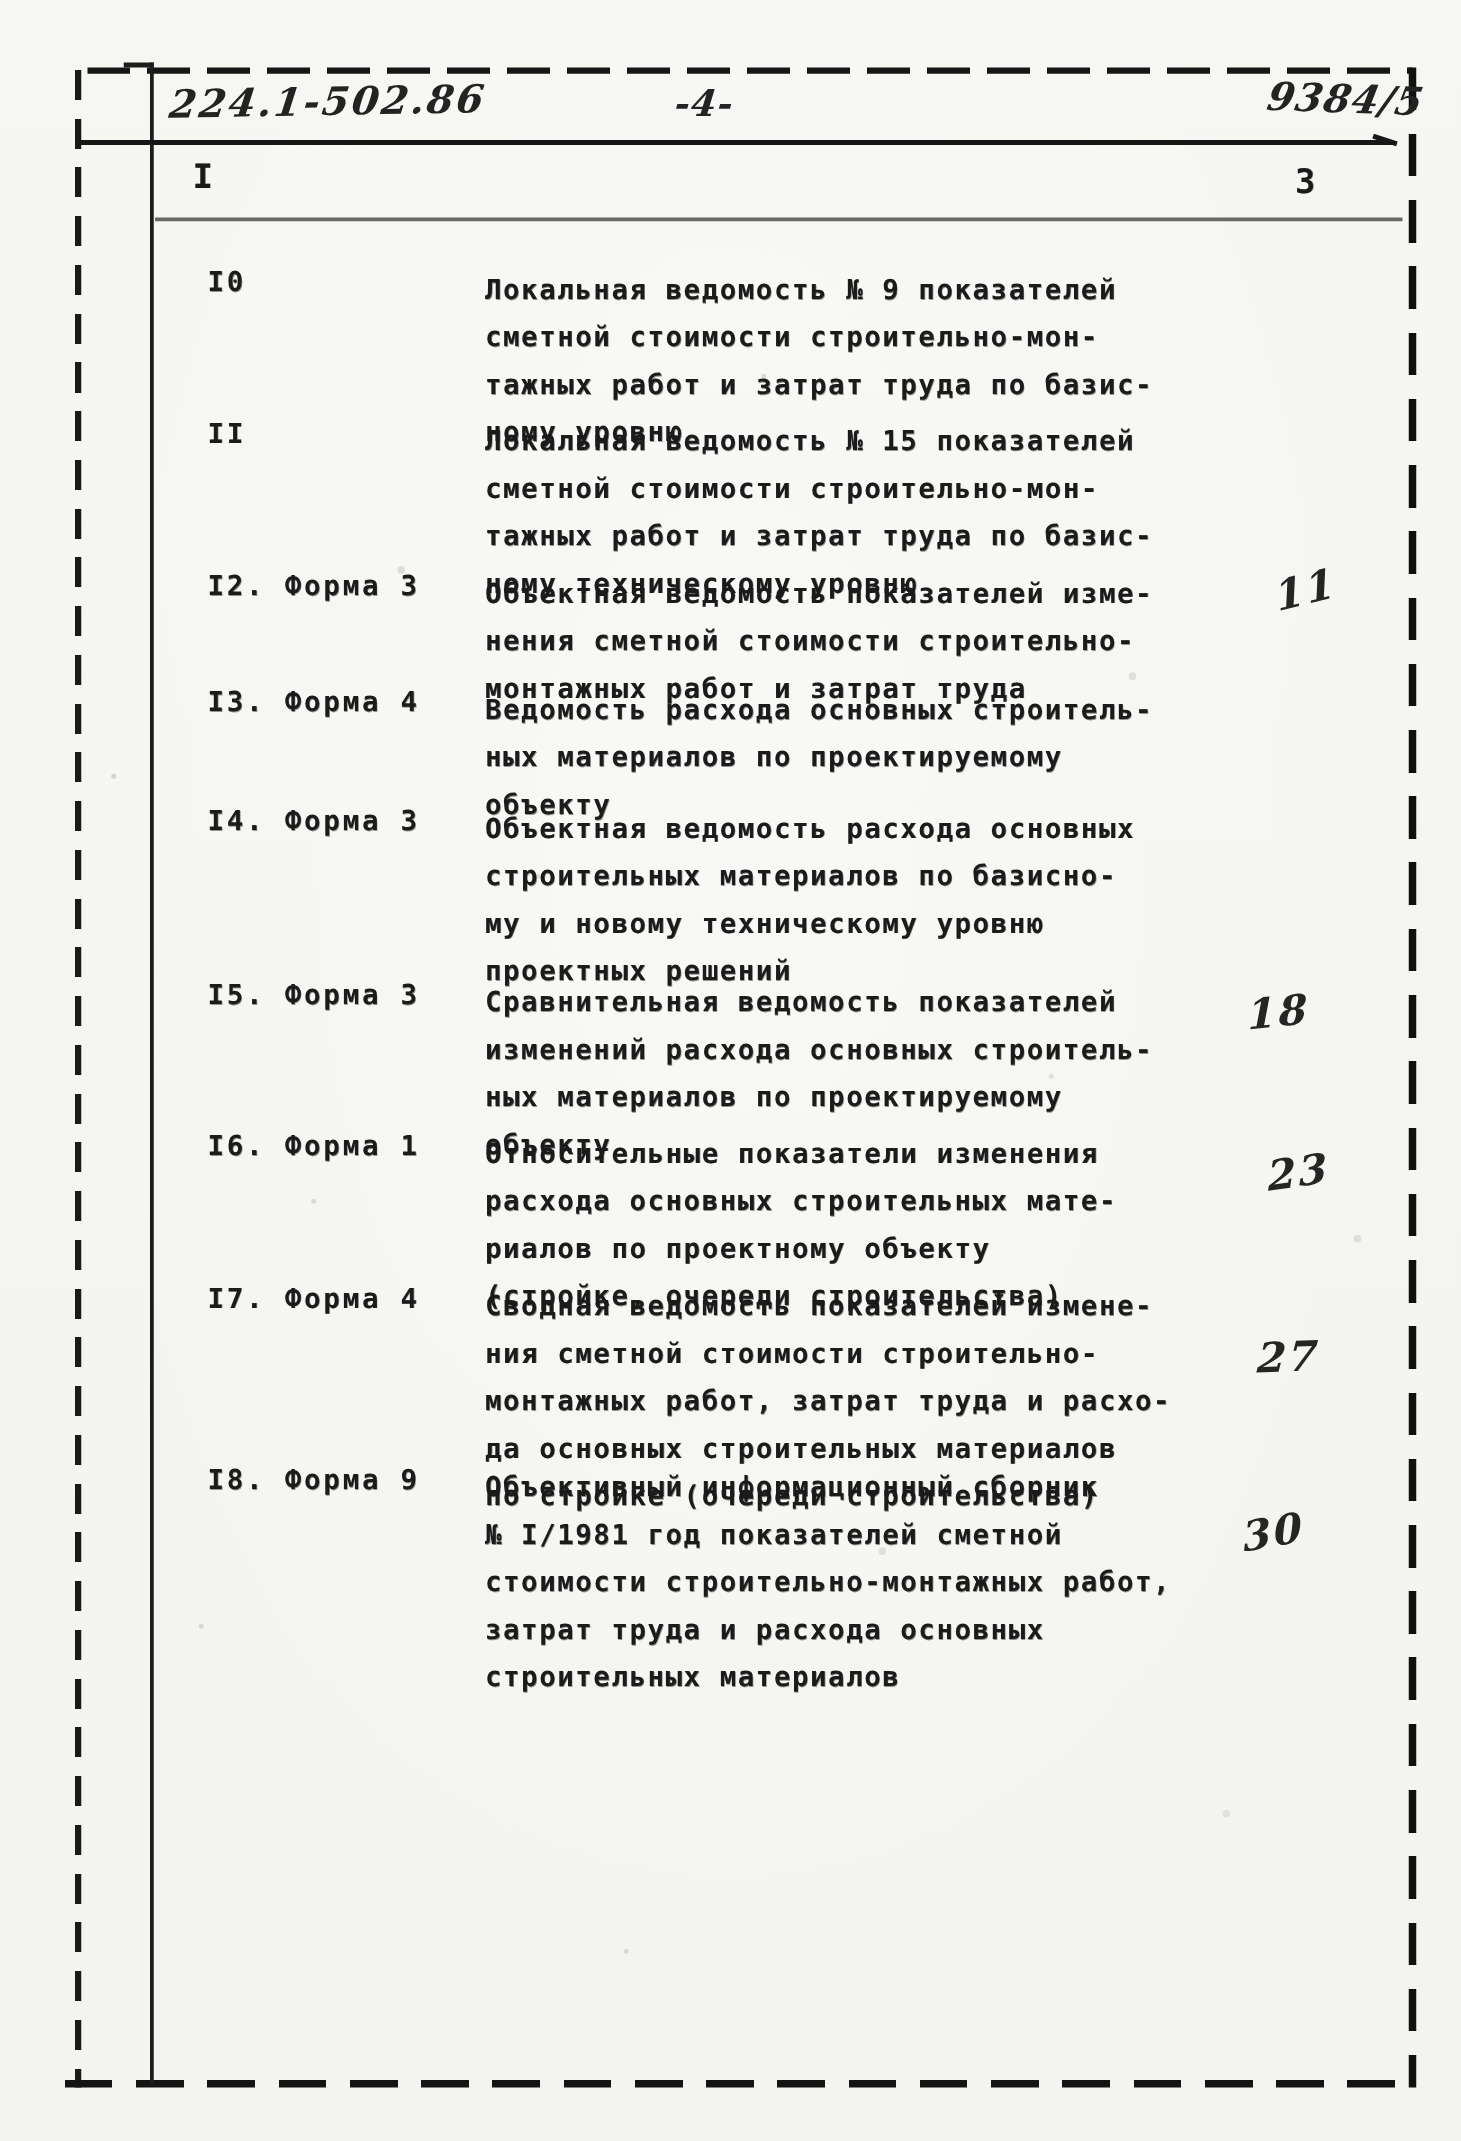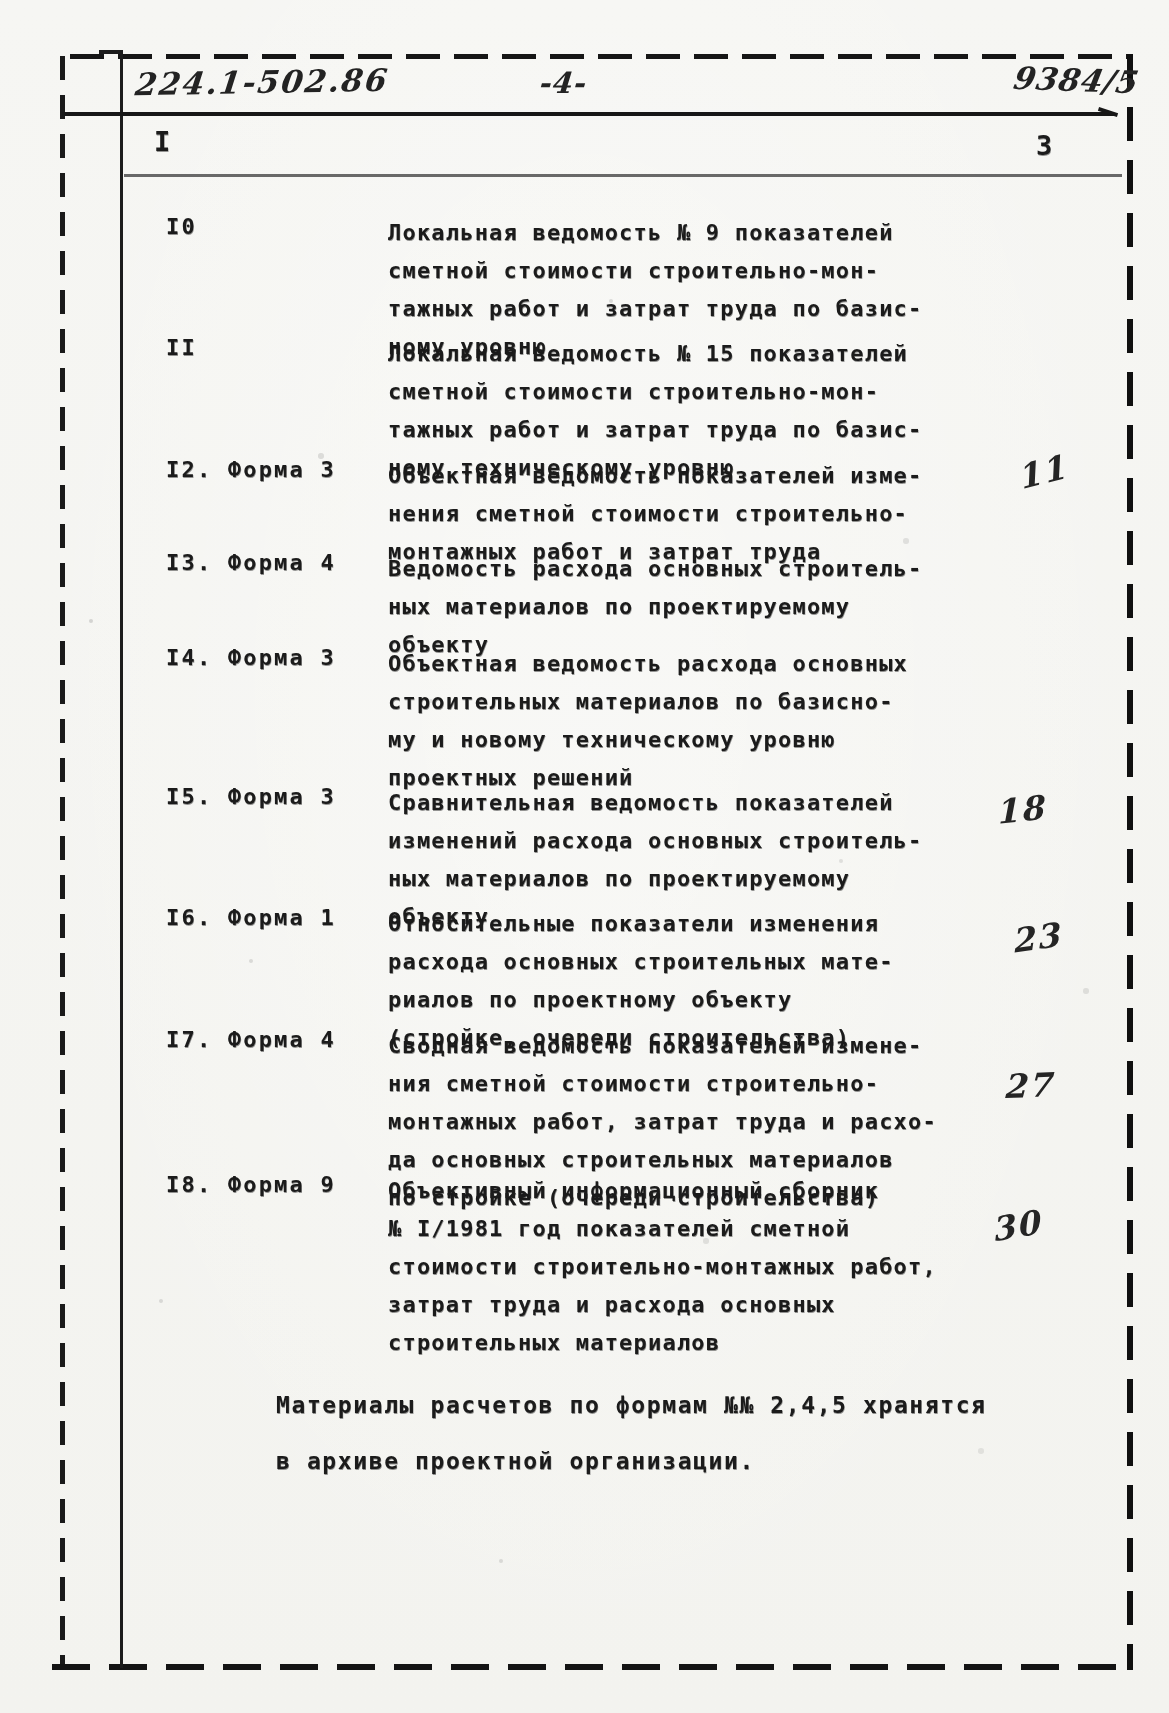--- a/index.html
+++ b/index.html
@@ -155,17 +155,15 @@
       <div class="tw item-label">I8. Форма 9</div>
       <div class="tw item-text">Объективный информационный сборник
 № I/1981 год показателей сметной
 стоимости строительно-монтажных работ,
 затрат труда и расхода основных
 строительных материалов</div>
     </div>
   <div class="pagenum" style="left: 994px; top: 1206px; transform: rotate(-10deg) skewX(-6deg);">30</div>
     </div>
 
-  <div class="tw footer-line1">Материалы расчетов по формам №№ 2,4,5 хранятся</div>
-  <div class="tw footer-line2">в архиве проектной организации.</div>
 
   <div class="specks"></div>
 </div>
 
 </body></html>

